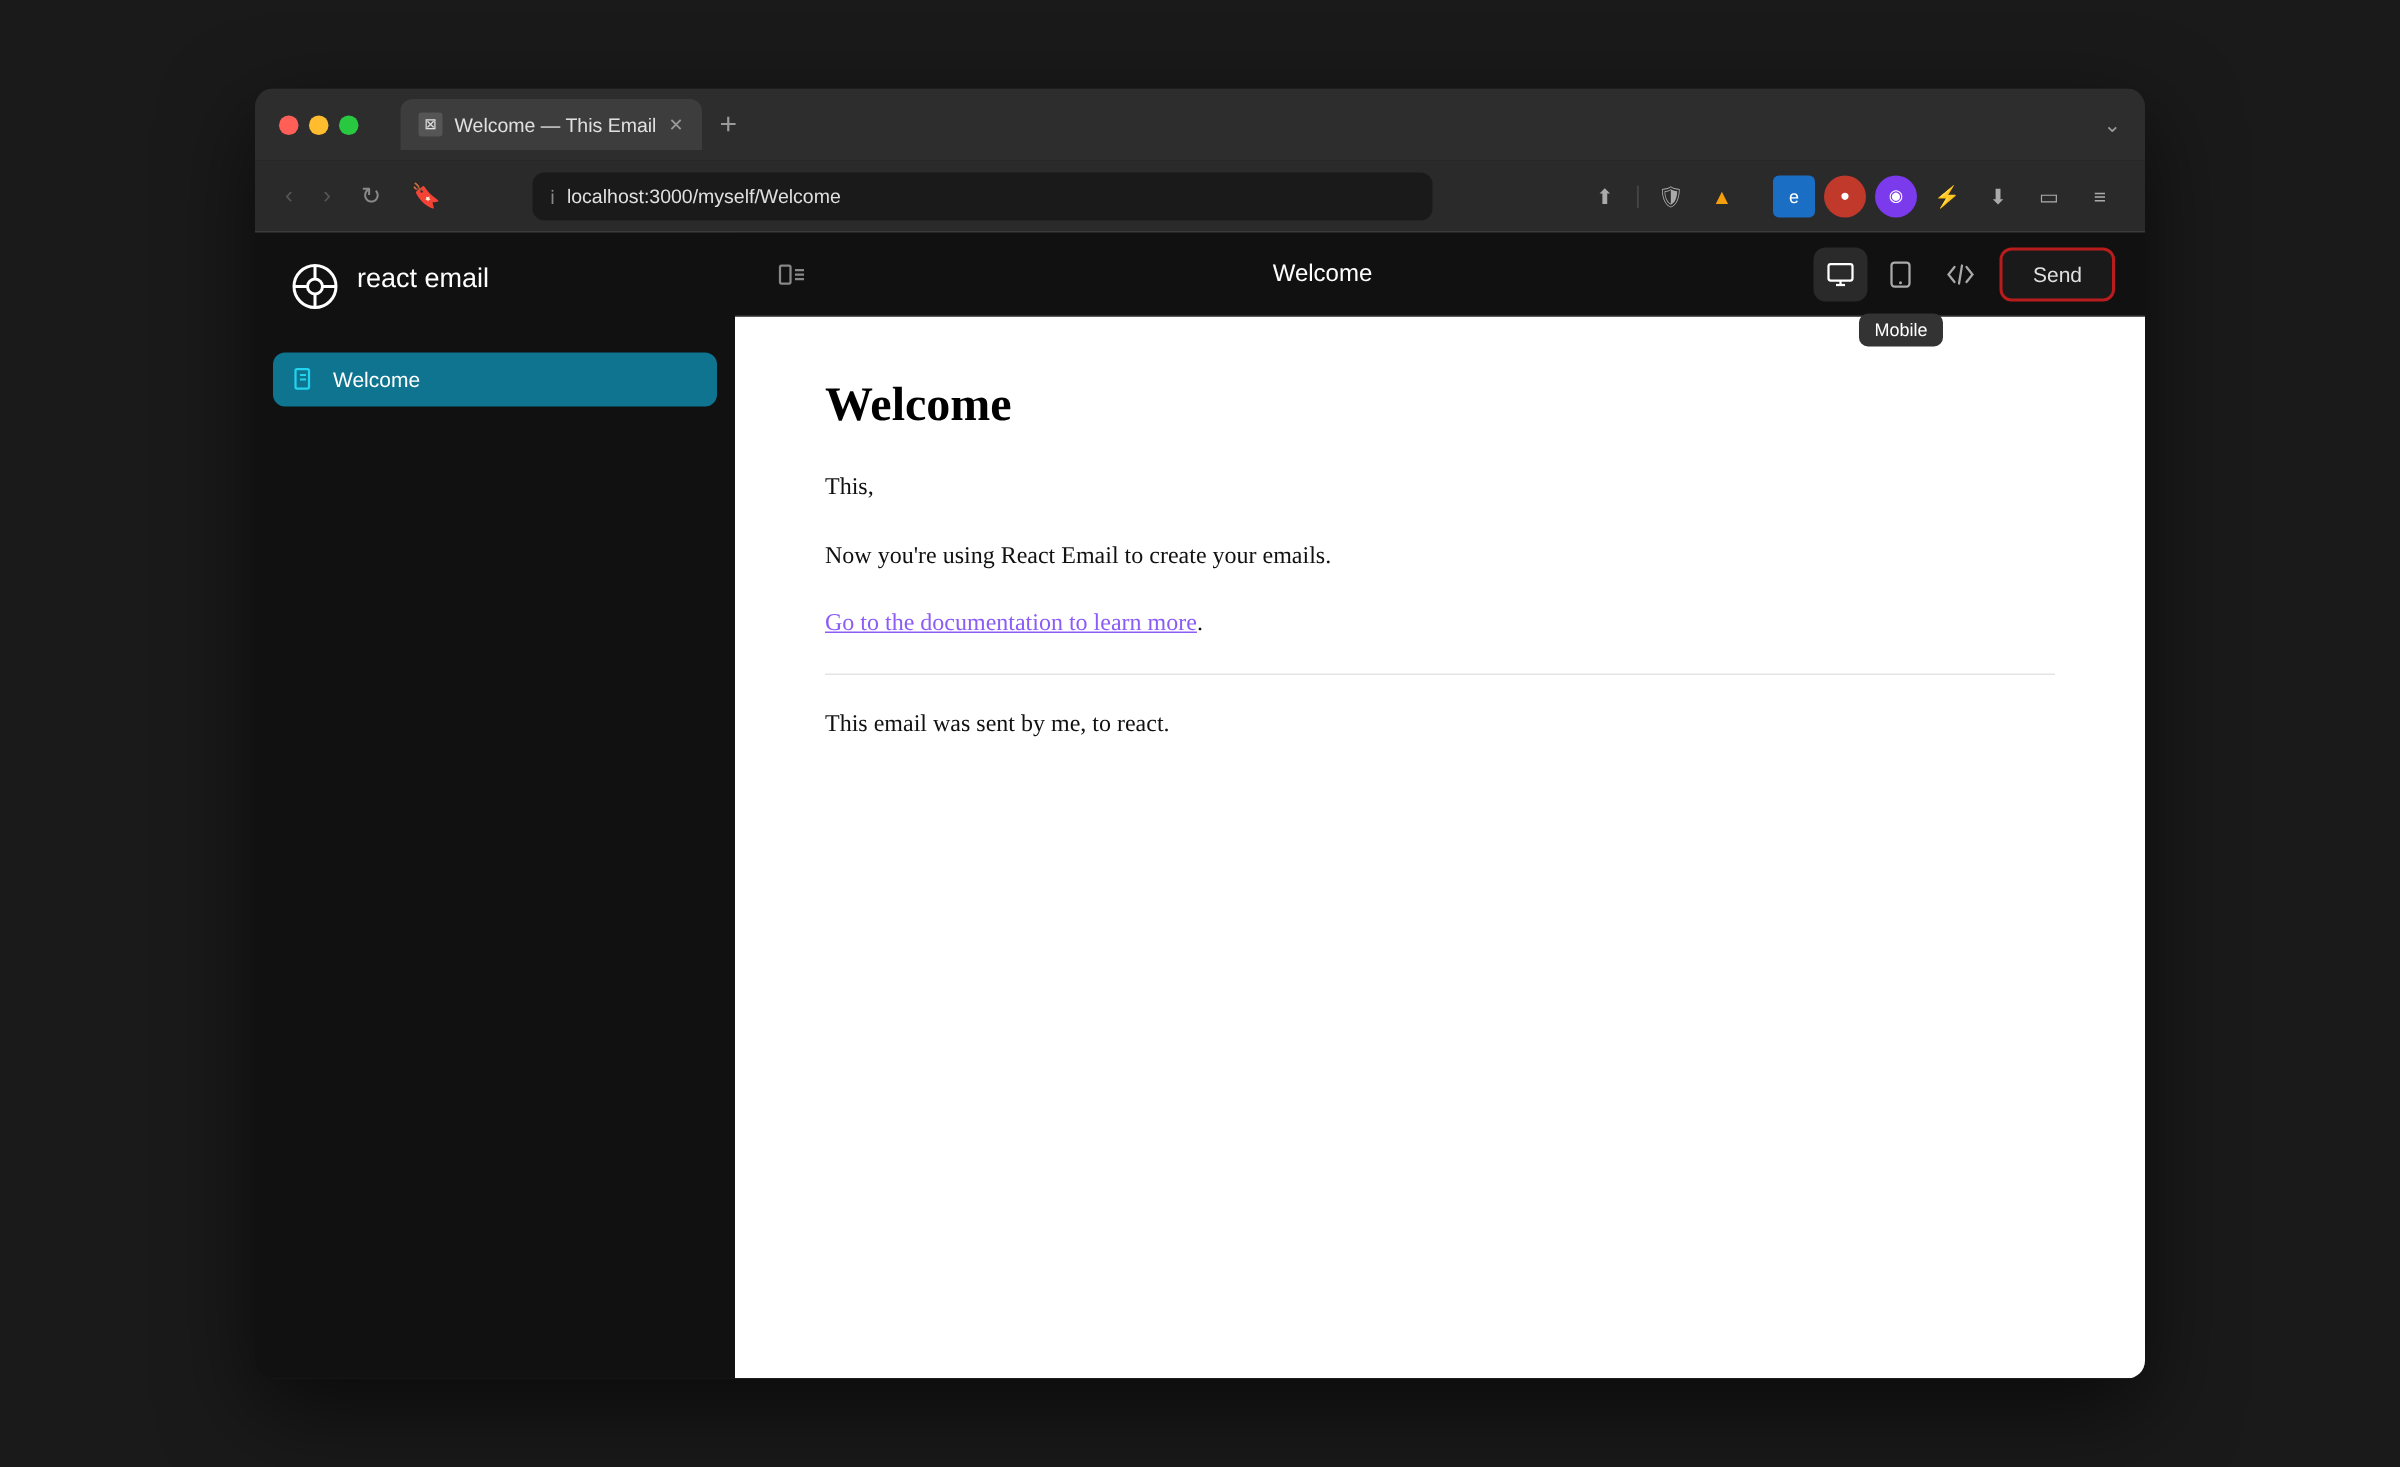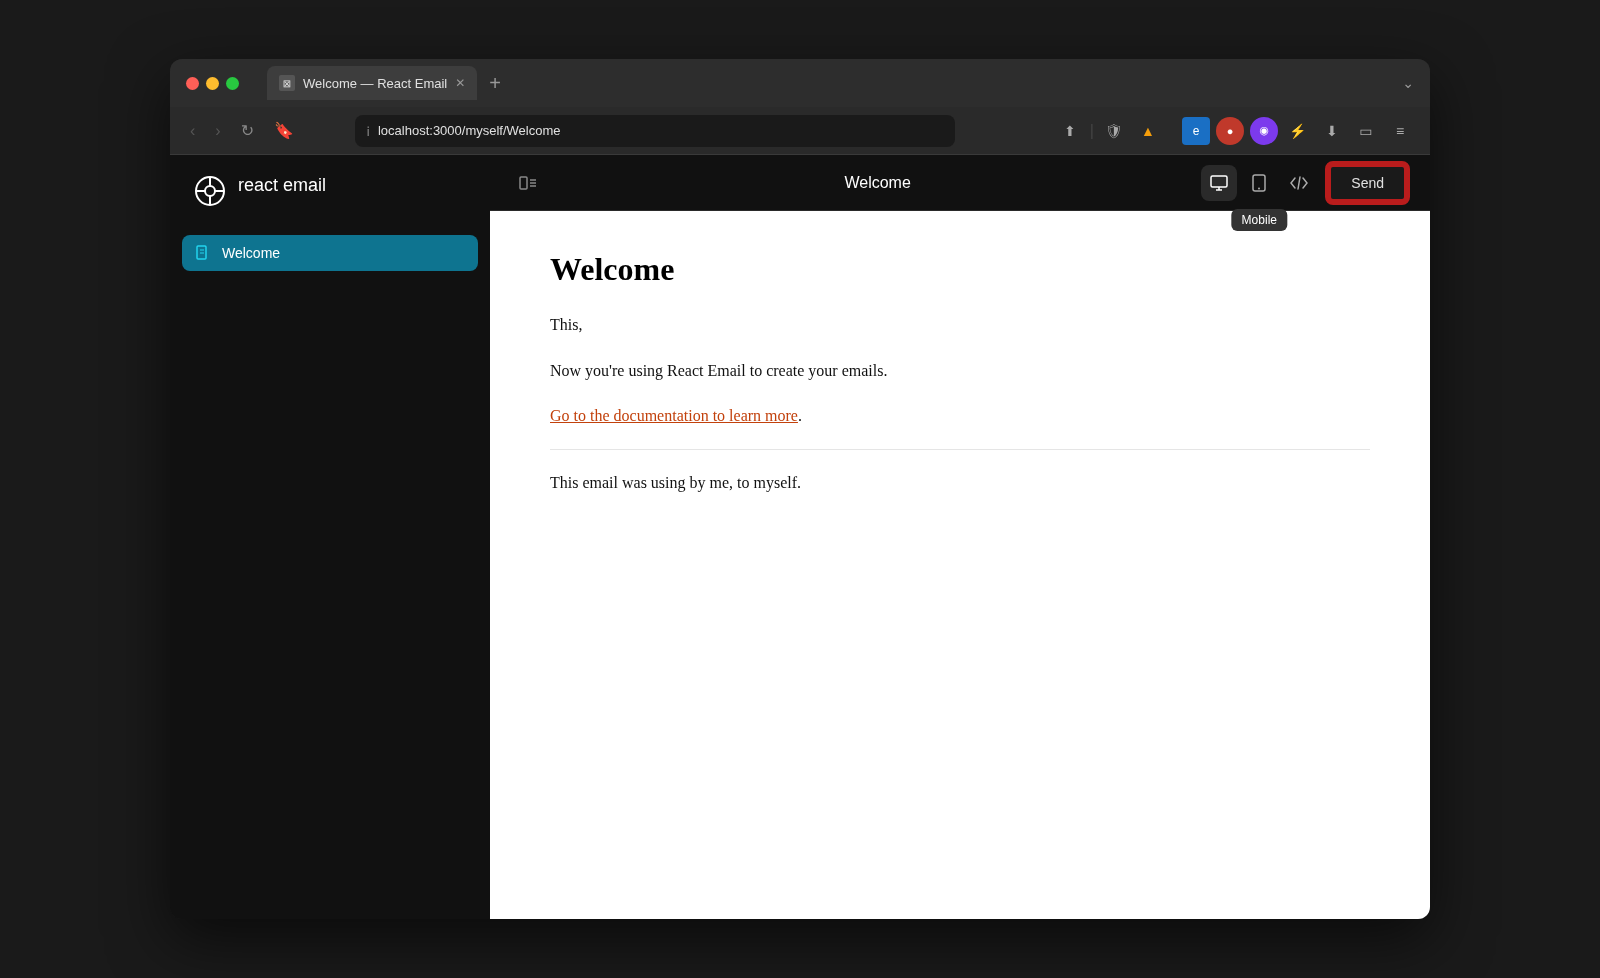--- a/index.html
+++ b/index.html
@@ -289,21 +289,21 @@
       color: #fff;
       font-size: 12px;
       padding: 4px 10px;
       border-radius: 6px;
       white-space: nowrap;
       pointer-events: none;
     }
 
     .send-btn {
       background: #1a1a1a;
-      border: 6px solid #b91c1c;
+      border: 2px solid #b91c1c;
       color: #e0e0e0;
       font-size: 14px;
       padding: 8px 20px;
       border-radius: 8px;
       cursor: pointer;
       margin-left: 8px;
     }
 
     
     .preview-area {
@@ -333,21 +333,21 @@
 
     .email-body p {
       font-family: Georgia, 'Times New Roman', serif;
       font-size: 16px;
       color: #111111;
       margin-bottom: 20px;
       line-height: 1.6;
     }
 
     .email-link {
-      color: #c2410c;
+      color: #8b5cf6;
       text-decoration: underline;
       margin-top: 32px;
     }
 
     .email-divider {
       border: none;
       border-top: 1px solid #e5e5e5;
       margin: 20px 0;
     }
 
@@ -366,21 +366,21 @@
 
   <div class="browser-titlebar">
     <div class="traffic-lights">
       <div class="traffic-light close"></div>
       <div class="traffic-light minimize"></div>
       <div class="traffic-light maximize"></div>
     </div>
     <div class="tab-bar">
       <div class="tab">
         <div class="tab-icon">⊠</div>
-        <span>Welcome — React Email</span>
+        <span>Welcome — This Email</span>
         <span class="tab-close">✕</span>
       </div>
       <span class="tab-new">+</span>
       <span class="tab-list-btn" style="margin-left:auto;">⌄</span>
     </div>
   </div>
 
   <div class="browser-toolbar">
     <span class="nav-btn disabled">‹</span>
     <span class="nav-btn disabled">›</span>
@@ -493,19 +493,19 @@
           <div class="email-body">
             <p>This,</p>
             <p>Now you're using React Email to create your emails.</p>
             <p>
               <a class="email-link">Go to the documentation to learn more</a><span>.</span>
             </p>
           </div>
 
           <hr class="email-divider">
 
-          <p class="email-footer">This email was using by me, to myself.</p>
+          <p class="email-footer">This email was sent by me, to react.</p>
         </div>
       </div>
 
     </div>
   </div>
 </div>
 
 </body></html>

